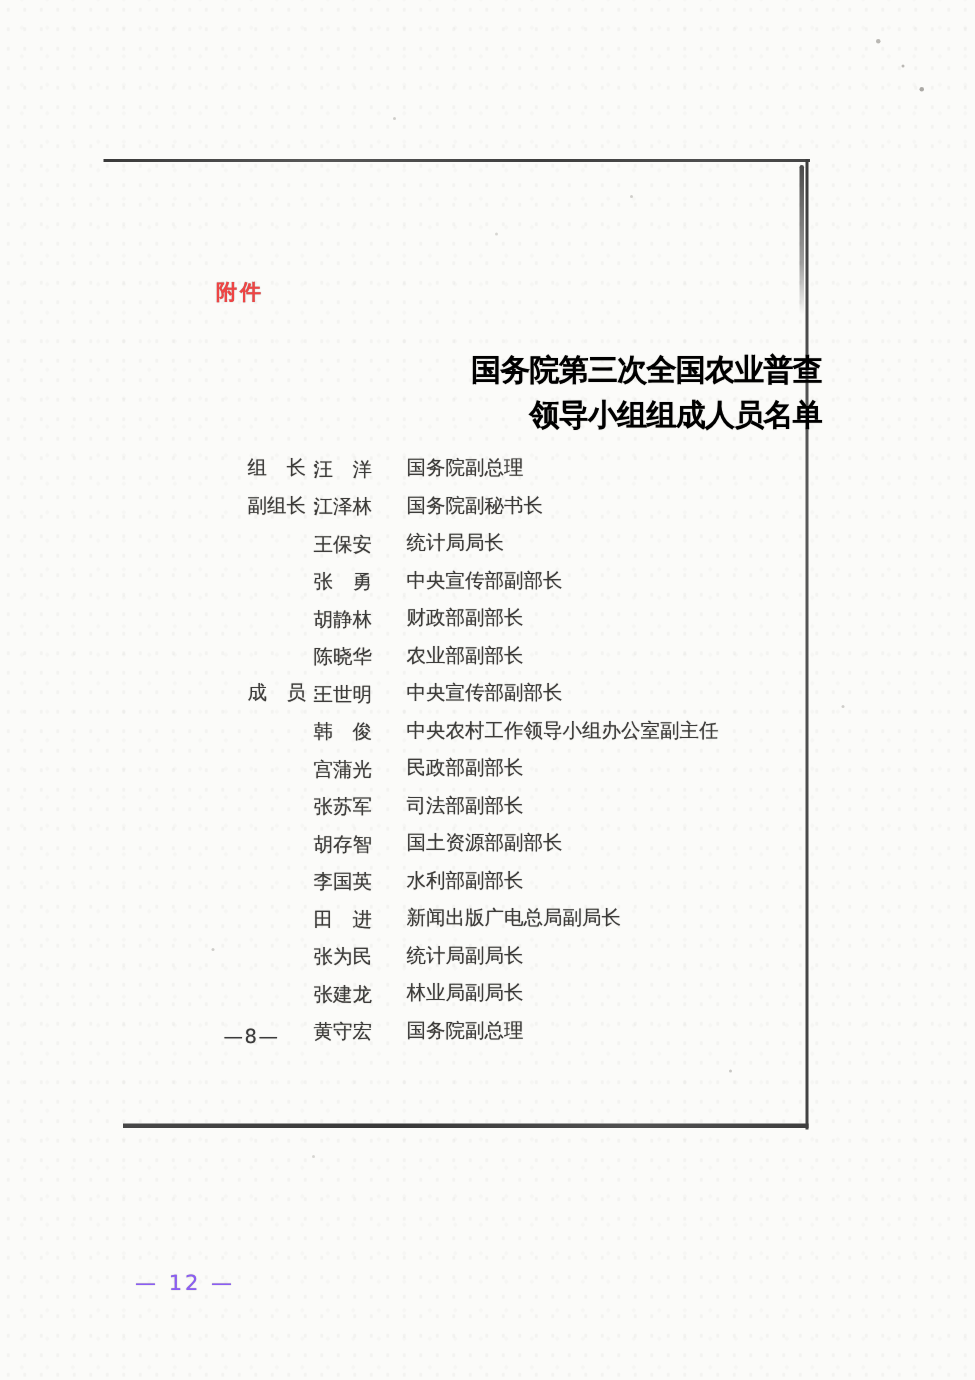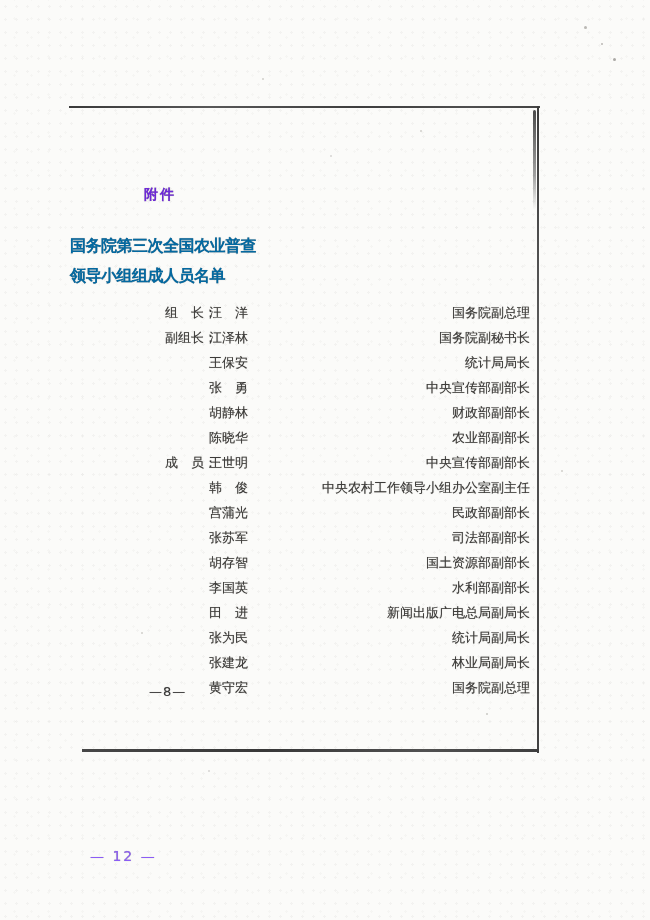--- a/index.html
+++ b/index.html
@@ -29,35 +29,35 @@
     background:linear-gradient(90deg,#3a3a3a,#585858 30%,#3e3e3e 62%,#4f4f4f 85%,#444);}
   .border-right{left:537px;top:106px;width:2px;height:647px;
     background:linear-gradient(180deg,#3c3c3c,#5a5a5a 35%,#4a4a4a 70%,#424242);}
   .border-right-streak{left:533px;top:110px;width:3px;height:100px;border-radius:2px;
     background:linear-gradient(180deg,rgba(55,55,55,.9),rgba(85,85,85,.55) 65%,rgba(110,110,110,0));}
   .border-bottom{left:82px;top:749px;width:457px;height:3px;
     background:linear-gradient(90deg,#474747,#383838 40%,#515151 75%,#3e3e3e);}
 
   .attachment{
     left:144px;top:186px;
-    font-size:14px;font-weight:bold;color:#6d28d9;letter-spacing:2px;
+    font-size:14px;font-weight:bold;color:#ef4444;letter-spacing:2px;
   }
   .title{
-    left:70px;top:231px;width:478px;text-align:left;
-    font-size:16px;font-weight:bold;line-height:30px;
-    color:#0369a1;letter-spacing:-.5px;
+    left:70px;top:231px;width:478px;text-align:right;
+    font-size:20px;font-weight:bold;line-height:30px;
+    color:#000000;letter-spacing:-.5px;
   }
   .roster{
     left:165px;top:300px;width:365px;
     font-size:13px;color:#3d3c3a;line-height:25px;
   }
   .row{display:flex;height:25px;}
   .col-label{width:44px;flex:none;white-space:pre;}
   .col-name{width:62px;flex:none;white-space:pre;font-family:Liberation Serif, serif;}
-  .col-pos{flex:1;white-space:nowrap;text-align:right;}
+  .col-pos{flex:1;white-space:nowrap;}
 
   .inner-pagenum{
     left:149px;top:684px;font-size:13px;color:#3b3b3b;letter-spacing:1px;
   }
   .footer-pagenum{
     left:90px;top:848px;font-size:14px;color:#8b5cf6;letter-spacing:2px;
   }
 
   .speck{position:absolute;border-radius:50%;background:#6a6660;opacity:.45;}
   .s1{left:584px;top:26px;width:3px;height:3px;}

